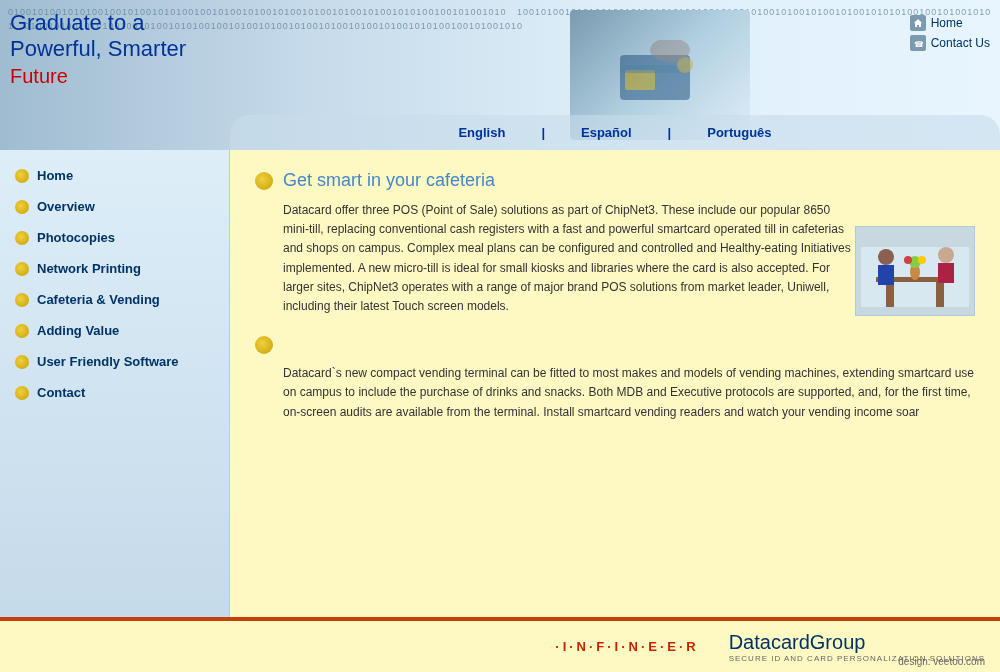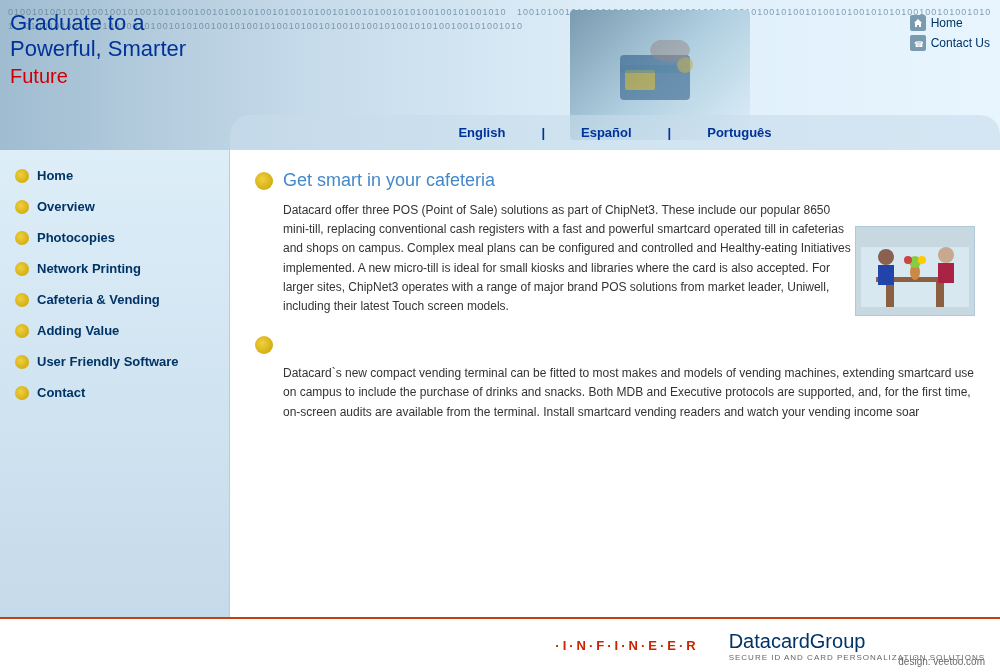--- a/index.html
+++ b/index.html
@@ -160,21 +160,21 @@
       width: 14px;
       height: 14px;
       border-radius: 50%;
       background: radial-gradient(circle at 40% 40%, #f0d040, #c8a000);
       flex-shrink: 0;
     }
 
     
     .content {
       flex: 1;
-      background: #ffffff;
+      background: #fef9c3;
       padding: 20px 25px;
       overflow: hidden;
       position: relative;
     }
     .content-section {
       margin-bottom: 20px;
     }
     .section-header {
       display: flex;
       align-items: center;
@@ -215,27 +215,27 @@
       display: flex;
       align-items: center;
       justify-content: center;
       font-size: 10px;
       color: #666;
       overflow: hidden;
     }
 
     
     .footer {
-      background: #ffffff;
+      background: #fef9c3;
       height: 55px;
       display: flex;
       align-items: center;
       justify-content: flex-end;
       padding: 0 15px;
-      border-top: 2px solid #c2410c;
+      border-top: 4px solid #c2410c;
       gap: 30px;
     }
     .footer-infineer {
       font-size: 13px;
       font-weight: bold;
       color: #cc2200;
       letter-spacing: 3px;
     }
     .footer-datacard {
       display: flex;

